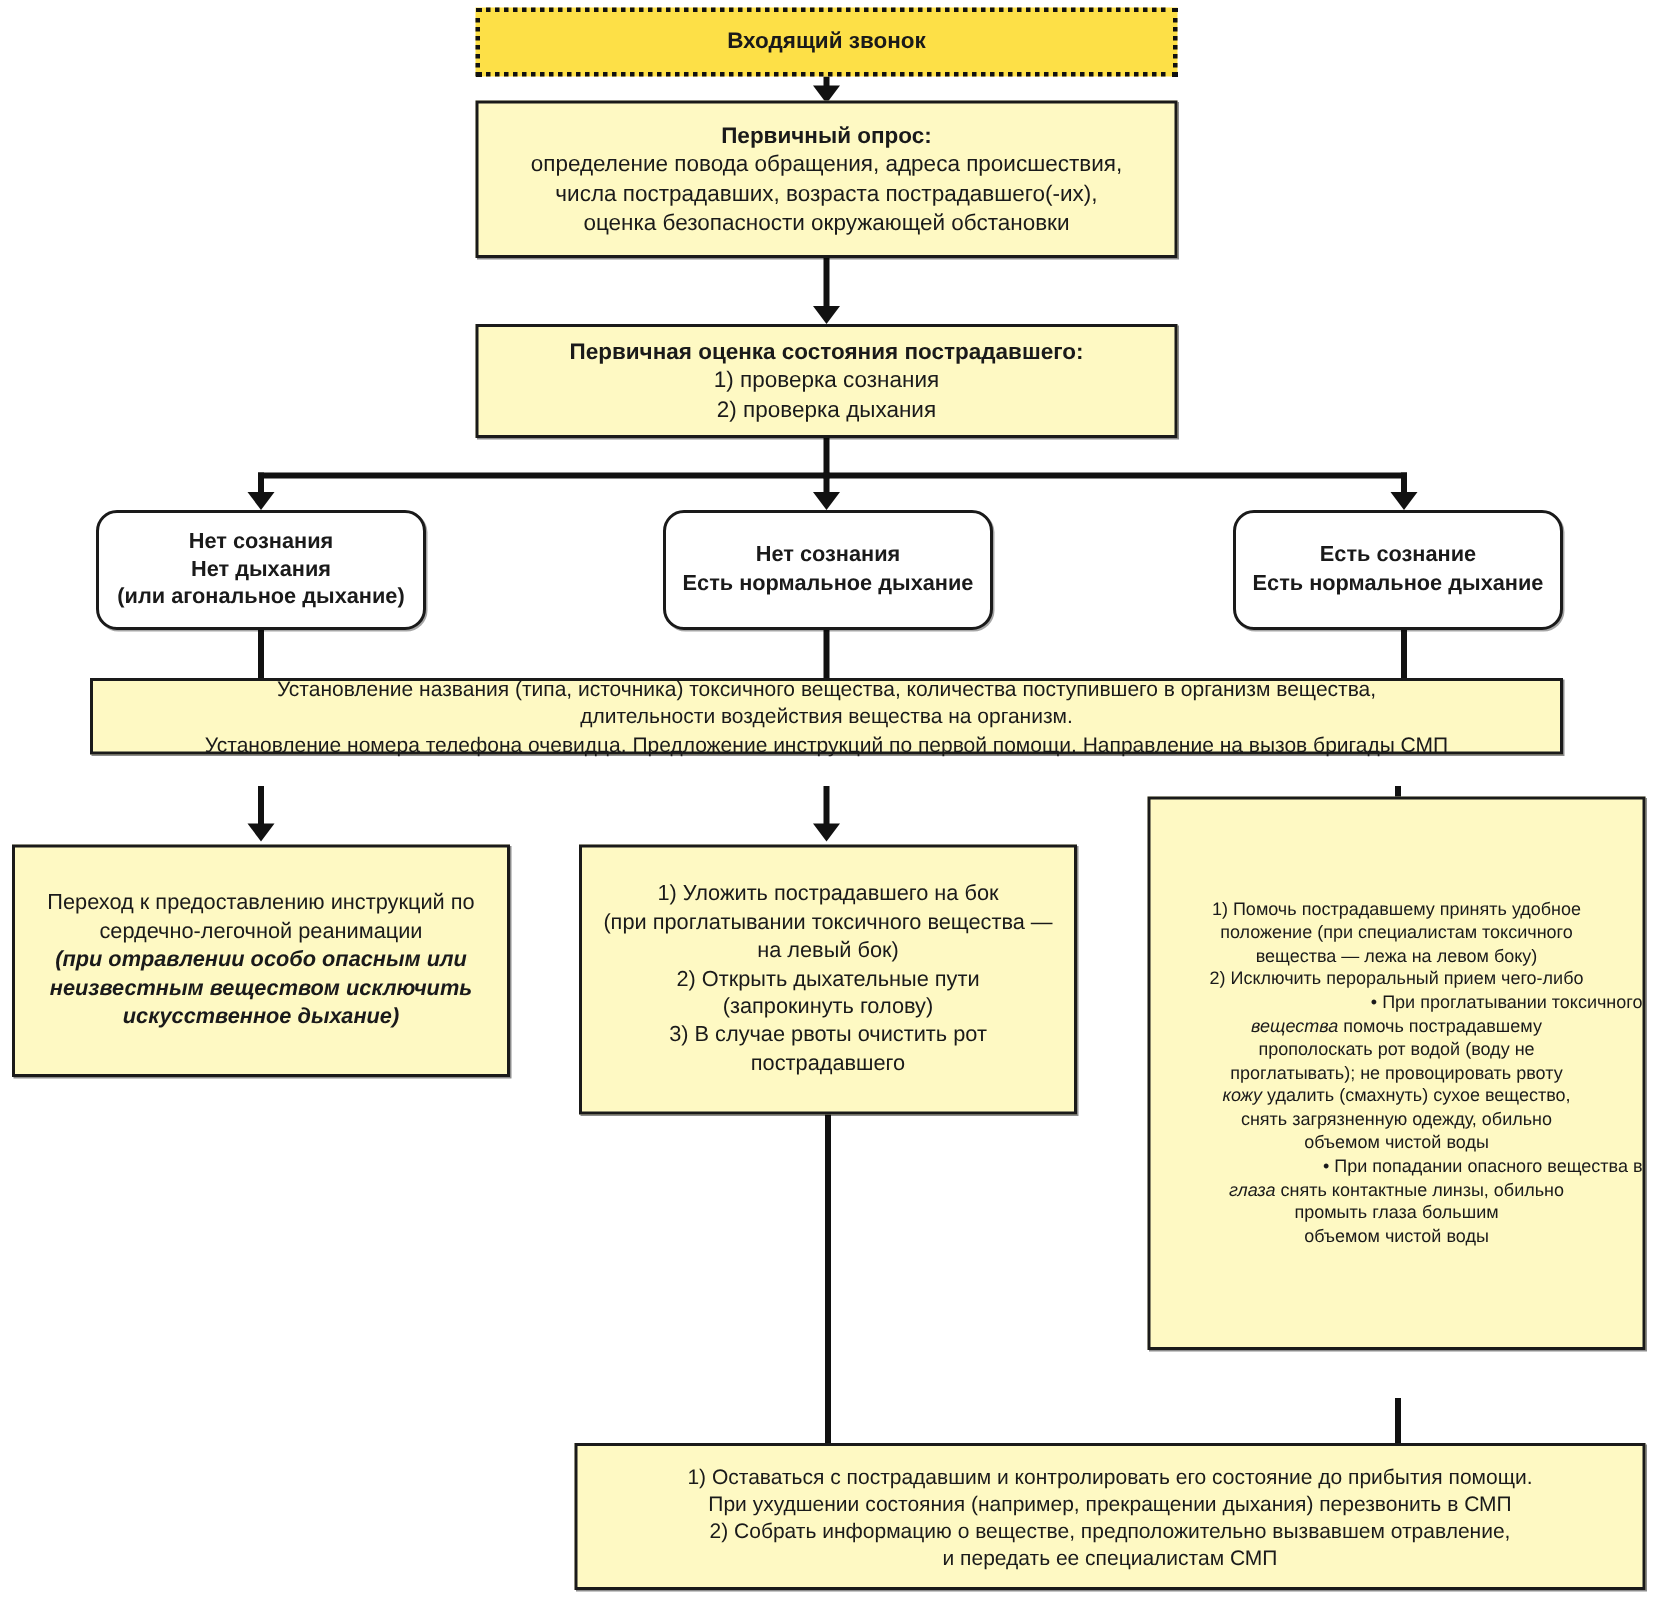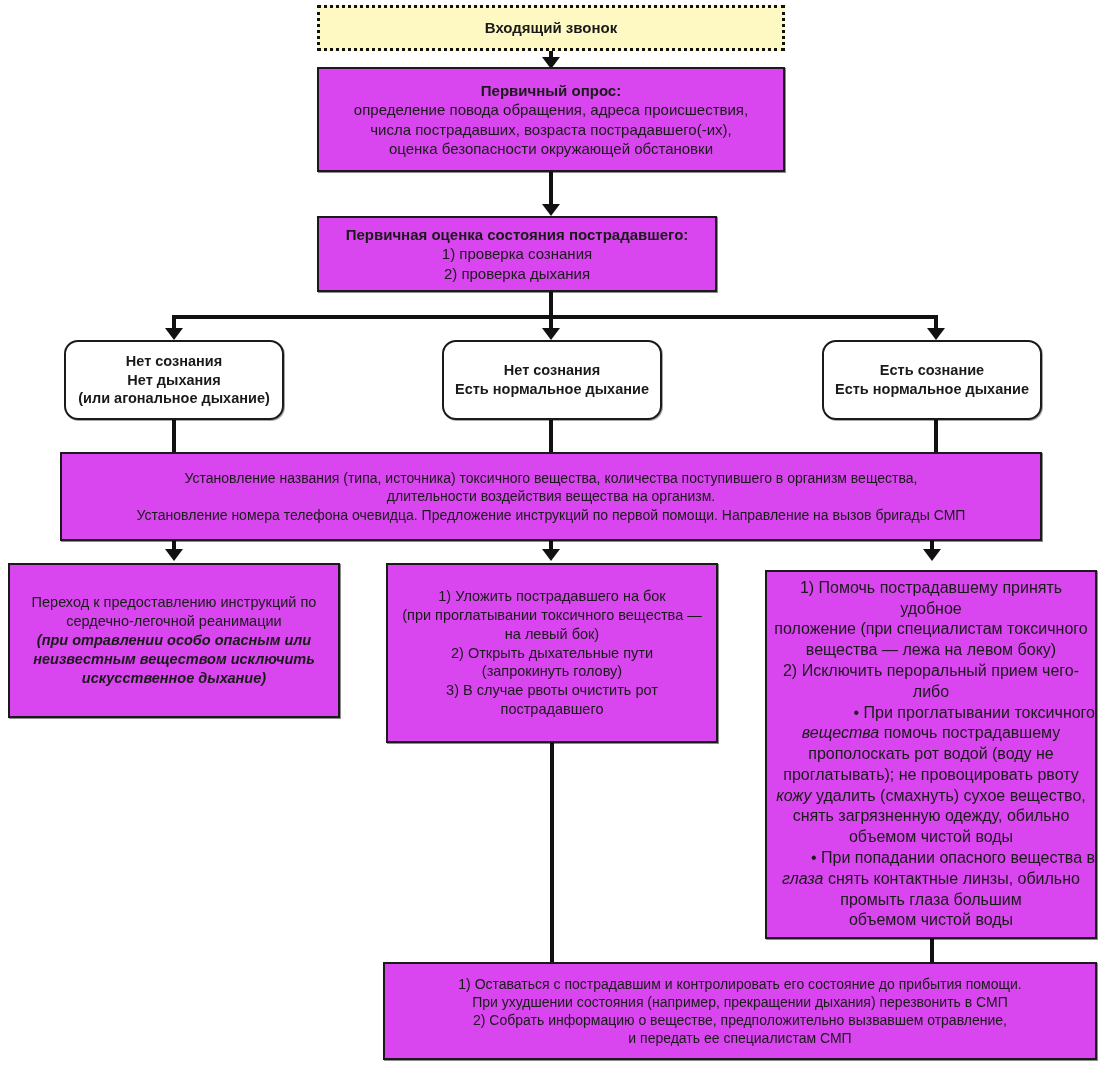--- a/index.html
+++ b/index.html
@@ -25,26 +25,26 @@
     flex-direction:column;
     align-items:center;
     justify-content:center;
     text-align:center;
     line-height:1.30;
     z-index:3;
   }
   .node .ln{display:block;width:100%;}
 
   .box-solid{
-    background:#d946ef;
+    background:#fef9c3;
     border:2.5px solid #1a1a1a;
     box-shadow:1px 1px 0 rgba(0,0,0,0.45);
   }
   .box-dotted{
-    background:#fef9c3;
+    background:#fde047;
     border:3px dotted #111111;
   }
   .box-round{
     background:#ffffff;
     border:2.5px solid #1a1a1a;
     border-radius:14px;
     box-shadow:1px 1px 0 rgba(0,0,0,0.35);
   }
 
   .b{font-weight:bold;}
@@ -60,31 +60,31 @@
     width:0;height:0;
     border-left:9px solid transparent;
     border-right:9px solid transparent;
     border-top:12px solid #111111;
     z-index:2;
   }
 
   
   #n-incoming{left:317px;  top:5px;   width:468px; height:46px;  font-size:15px;}
   #n-primary{ left:317px;  top:67px;  width:468px; height:105px; font-size:15px;}
-  #n-assess{  left:317px;  top:216px; width:400px; height:76px;  font-size:15px;}
+  #n-assess{  left:317px;  top:216px; width:468px; height:76px;  font-size:15px;}
 
   #n-br1{left:64px;  top:340px; width:220px; height:80px; font-size:14.5px;}
   #n-br2{left:442px; top:340px; width:220px; height:80px; font-size:14.5px;}
   #n-br3{left:822px; top:340px; width:220px; height:80px; font-size:14.5px;align-items:center;}
 
-  #n-info{left:60px; top:452px; width:982px; height:89px; font-size:14px;}
+  #n-info{left:60px; top:452px; width:982px; height:51px; font-size:14px;}
 
   #n-cpr{  left:8px;   top:563px; width:332px; height:155px; font-size:14.5px;}
   #n-side{ left:386px; top:563px; width:332px; height:180px; font-size:14.5px;}
-  #n-consc{left:765px; top:570px; width:332px; height:369px; font-size:16px;}
+  #n-consc{left:765px; top:531px; width:332px; height:369px; font-size:12px;}
 
   #n-final{left:383px; top:962px; width:714px; height:98px; font-size:14px;}
 </style>
 </head>
 <body>
 
 <div id="canvas">
 
   <div class="conn vline" style="left:549px; top:51px; height:10px;"></div>
   <div class="arrow" style="left:542px; top:57px;"></div>

